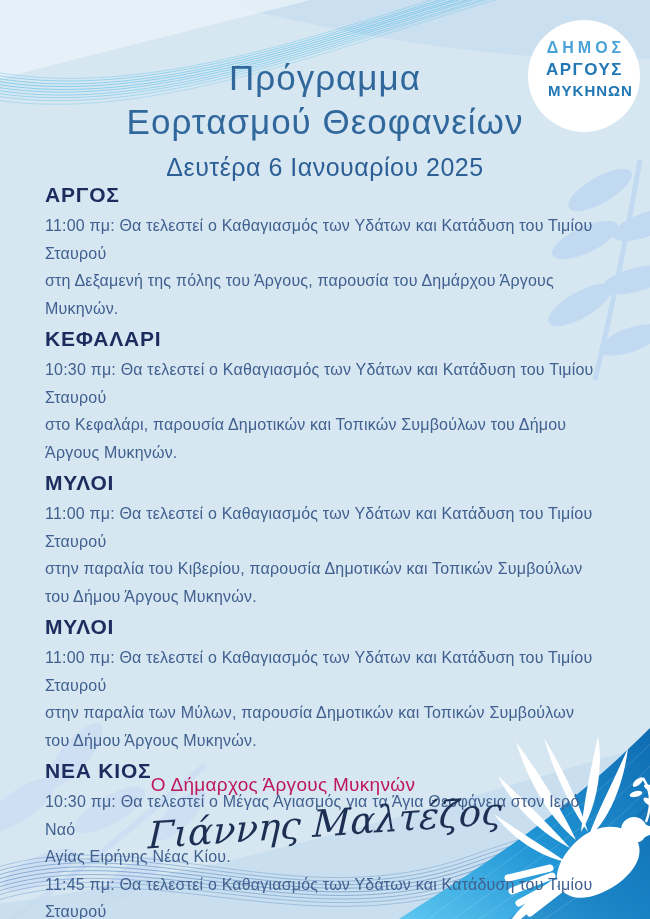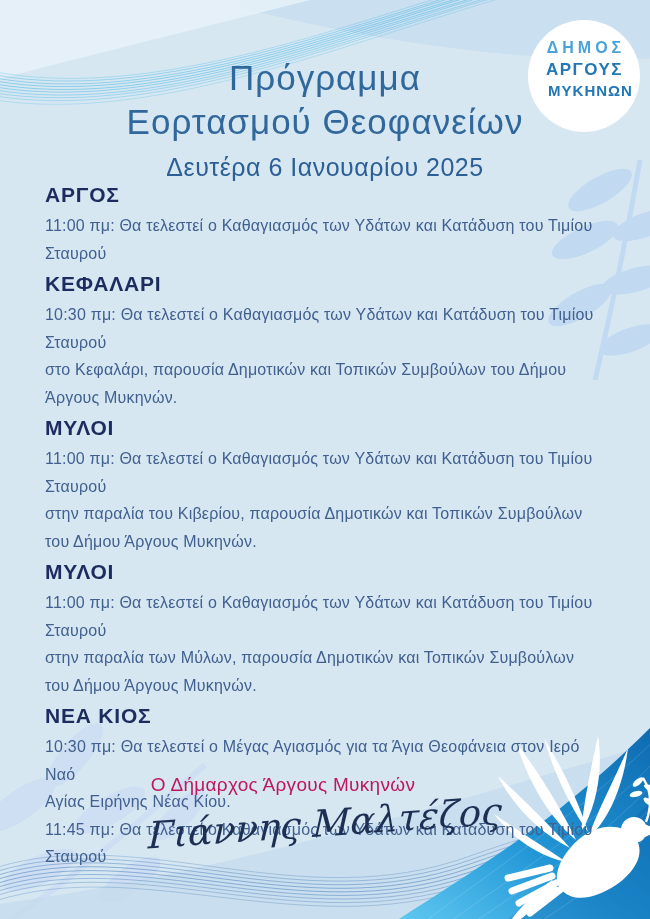--- a/index.html
+++ b/index.html
@@ -159,20 +159,21 @@
     <div class="title-line">Πρόγραμμα</div>
     <div class="title-line">Εορτασμού Θεοφανείων</div>
     <div class="event-date">Δευτέρα 6 Ιανουαρίου 2025</div>
   </div>
 
   <div class="content">
 
     <section class="sched">
       <h2>ΑΡΓΟΣ</h2>
       <div class="ln">11:00 πμ: Θα τελεστεί ο Καθαγιασμός των Υδάτων και Κατάδυση του Τιμίου Σταυρού</div>
+      <div class="ln">στη Δεξαμενή της πόλης του Άργους, παρουσία του Δημάρχου Άργους Μυκηνών.</div>
     </section>
 
     <section class="sched">
       <h2>ΚΕΦΑΛΑΡΙ</h2>
       <div class="ln">10:30 πμ: Θα τελεστεί ο Καθαγιασμός των Υδάτων και Κατάδυση του Τιμίου Σταυρού</div>
       <div class="ln">στο Κεφαλάρι, παρουσία Δημοτικών και Τοπικών Συμβούλων του Δήμου Άργους Μυκηνών.</div>
     </section>
 
     <section class="sched">
       <h2>ΜΥΛΟΙ</h2>

